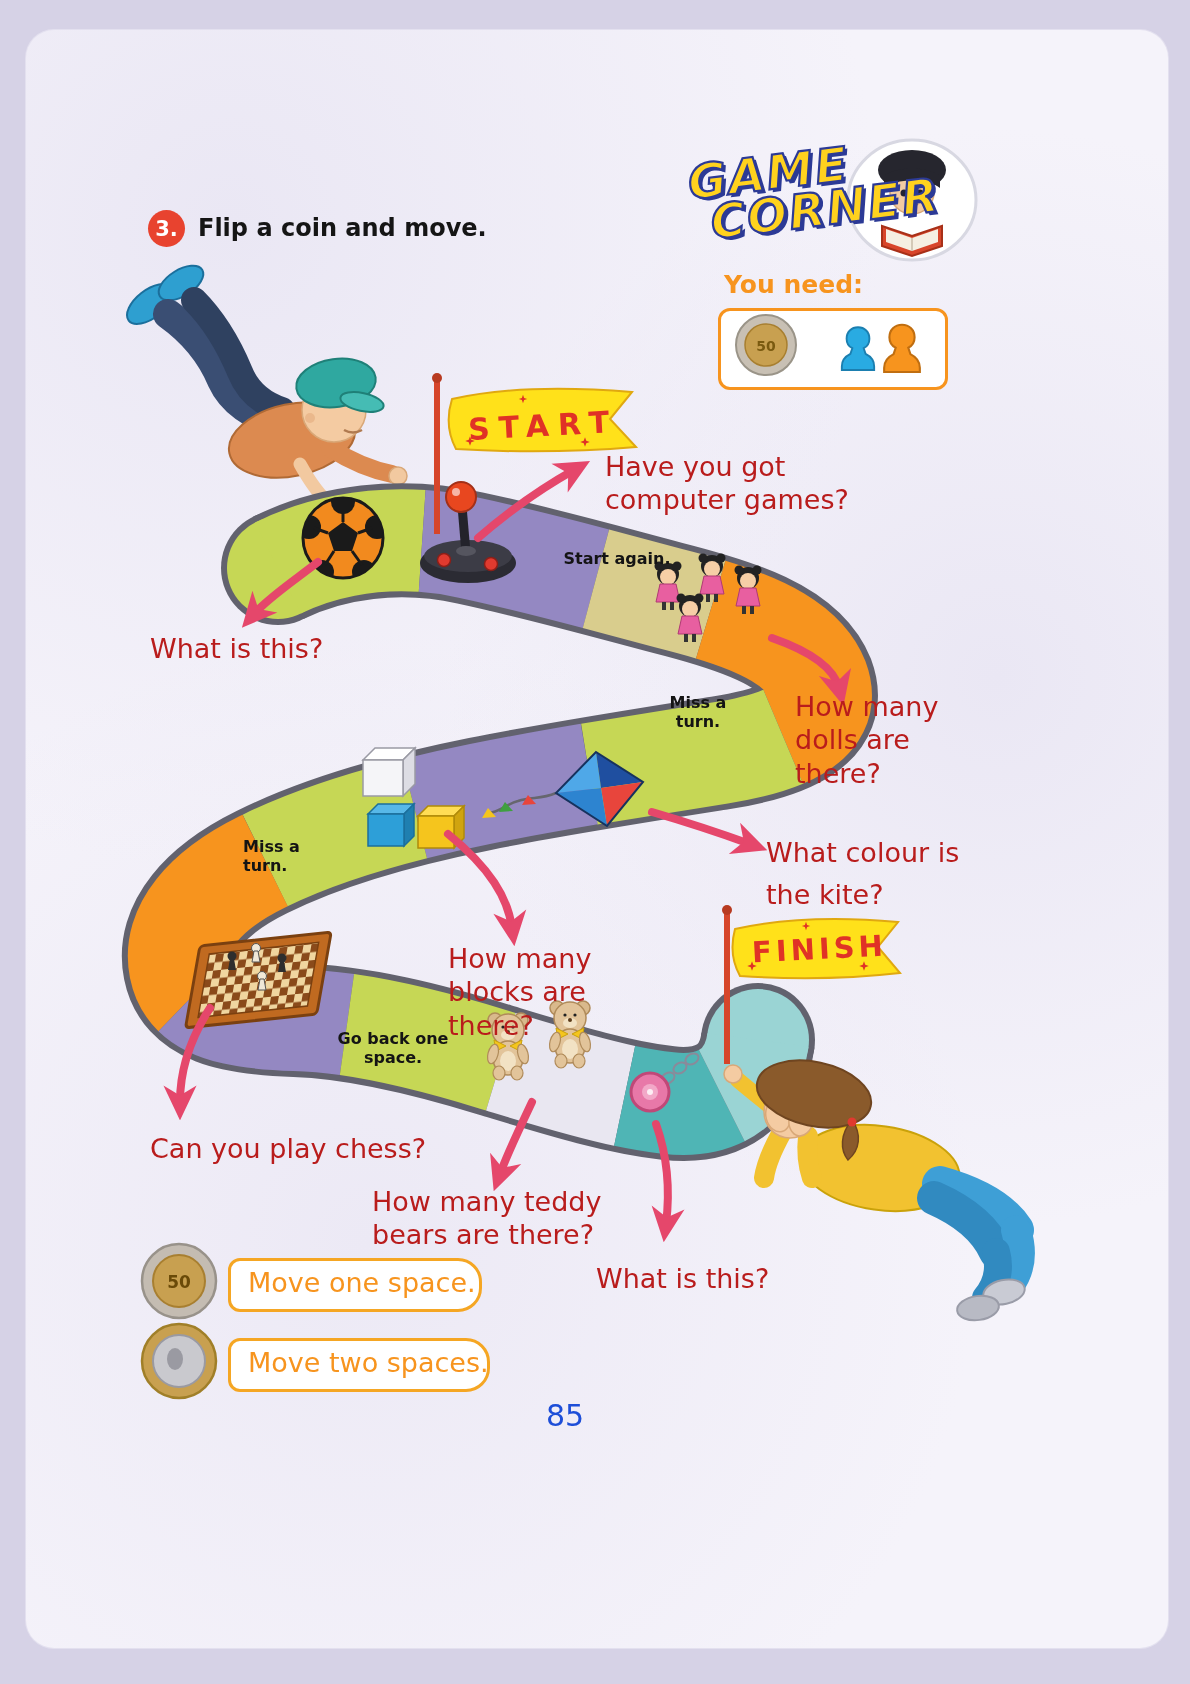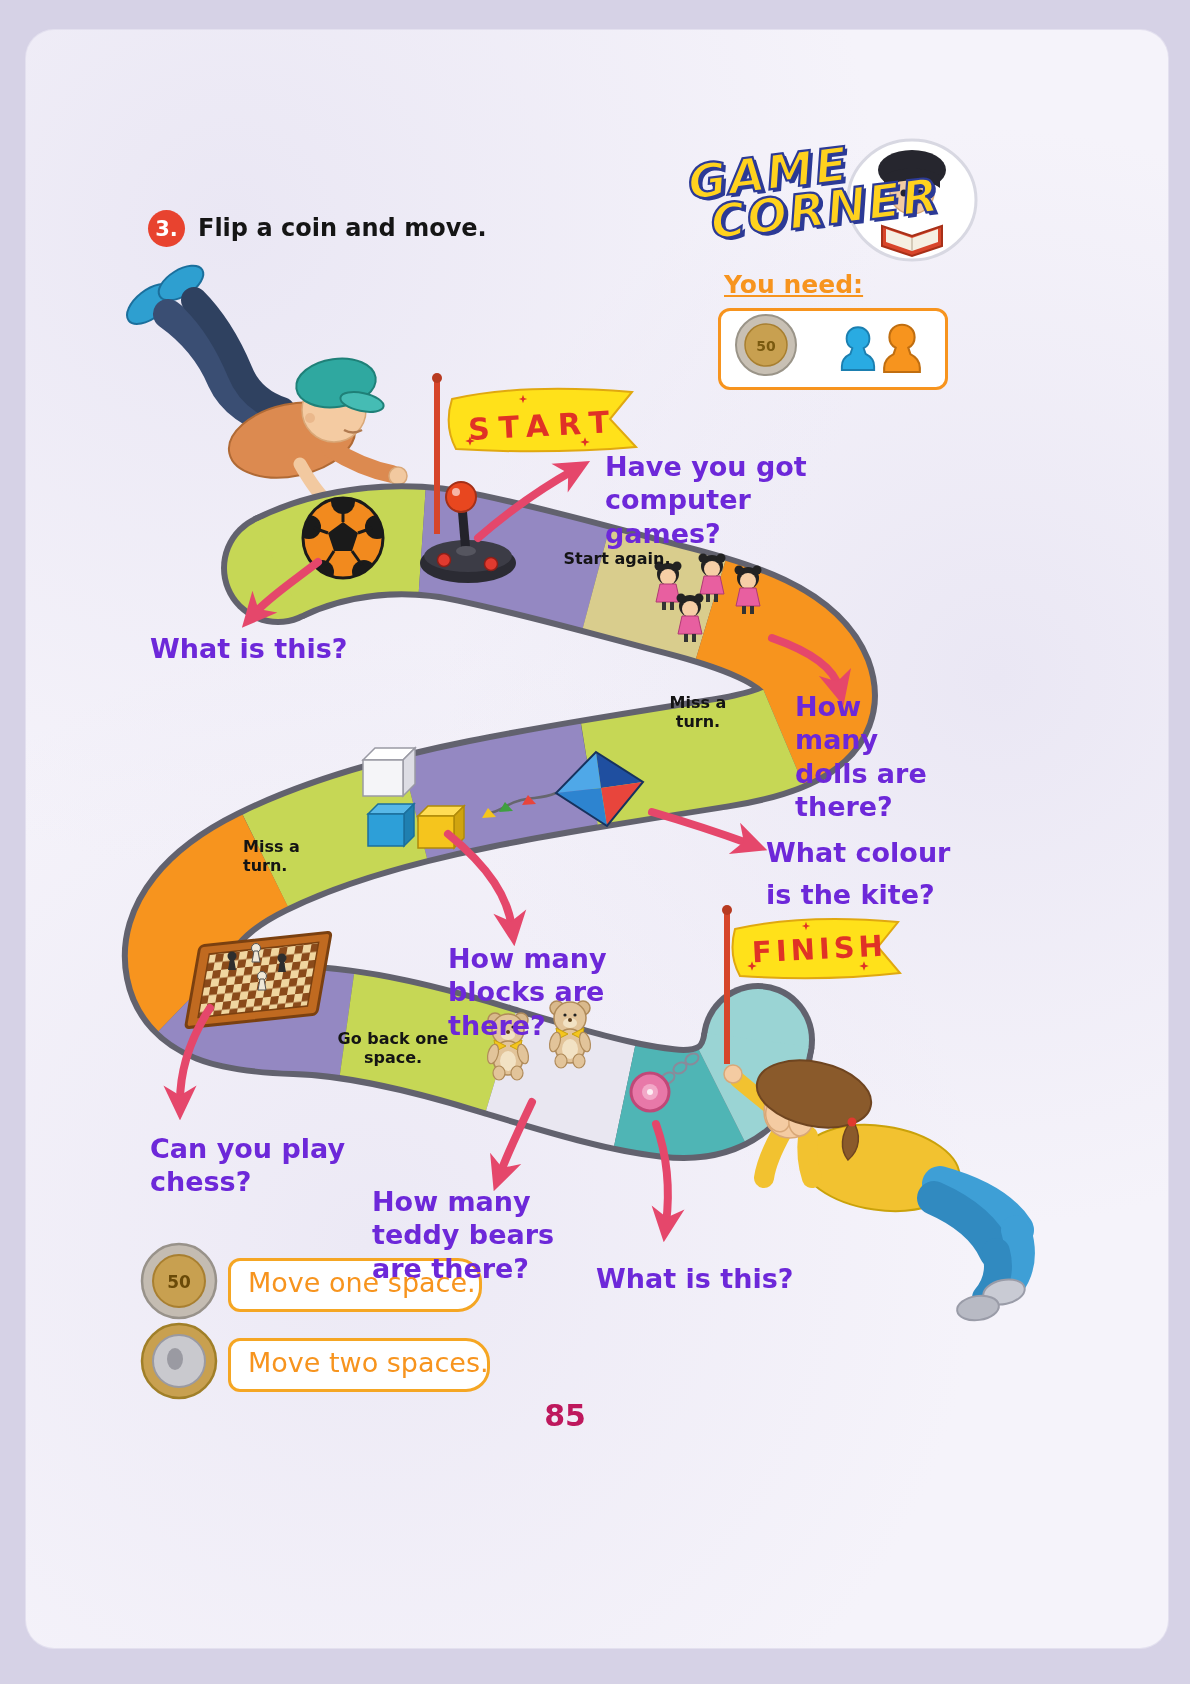--- a/index.html
+++ b/index.html
@@ -6,39 +6,39 @@
   .page{position:relative;width:1190px;height:1684px;background:#d6d2e6;overflow:hidden;}
   .sheet{position:absolute;left:26px;top:30px;right:22px;bottom:36px;border-radius:28px;
     background:
       radial-gradient(circle at 18% 12%, #eae7f4 0, rgba(234,231,244,0) 38%),
       radial-gradient(circle at 85% 40%, #eae7f4 0, rgba(234,231,244,0) 40%),
       radial-gradient(circle at 30% 75%, #ece9f5 0, rgba(236,233,245,0) 42%),
       #f5f3fa;
     box-shadow:0 0 0 1px #e3e0ef;}
   .abs{position:absolute;z-index:3;}
   svg.art{position:absolute;left:0;top:0;z-index:2;}
-  .q{font-weight:bold;color:#6d28d9;font-size:27px;line-height:1.24;}
+  .q{font-weight:normal;color:#b91c1c;font-size:27px;line-height:1.24;}
   .board-label{font-weight:bold;color:#141414;font-size:16px;line-height:1.18;text-align:center;}
   .badge{display:inline-flex;align-items:center;justify-content:center;width:37px;height:37px;
     border-radius:50%;background:#E8432F;color:#fff;font-size:21px;font-weight:bold;}
   .instruction{font-weight:bold;color:#151515;font-size:24px;}
   .logo{transform:rotate(-7deg);font-style:italic;font-weight:bold;color:#FFD21E;
     -webkit-text-stroke:2.2px #2c3a96;text-shadow:3px 3px 0 #2c3a96;letter-spacing:2px;line-height:0.98;}
   .logo .l1{font-size:47px;}
   .logo .l2{font-size:47px;margin-left:18px;margin-top:-4px;}
   .youneed-label{font-weight:bold;color:#F7941E;font-size:25px;}
   .youneed-box{position:absolute;left:718px;top:308px;width:224px;height:76px;background:#fff;
     border:3px solid #F7941E;border-radius:12px;z-index:1;}
   .flag-text{font-weight:bold;color:#E03226;z-index:3;}
   .flag-start{font-size:30px;letter-spacing:9px;transform:rotate(-3deg);}
   .flag-finish{font-size:29px;letter-spacing:4px;transform:rotate(-3deg);}
   .legend-box{position:absolute;background:#fff;border:3px solid #F5A623;border-radius:12px 24px 24px 12px;
     display:flex;align-items:center;justify-content:center;z-index:1;}
   .legend-label{font-weight:normal;color:#F7941E;font-size:27px;z-index:3;}
-  .page-number{font-size:30px;color:#be185d;font-weight:700;text-align:center;}
+  .page-number{font-size:30px;color:#1d4ed8;font-weight:400;text-align:center;}
   .seg{fill:none;stroke-width:102;}
   .arrow{stroke:#E5476B;stroke-width:8;fill:none;stroke-linecap:round;marker-end:url(#ah);}
 </style>
 </head>
 <body>
 
 <div class="page">
   <div class="sheet"></div>
 
   <div class="youneed-box"></div>
@@ -349,21 +349,21 @@
   <div class="abs" style="left:148px;top:210px;">
     <span class="badge">3.</span>
   </div>
   <div class="abs instruction" style="left:198px;top:214px;">Flip a coin and move.</div>
 
   <div class="abs logo" style="left:690px;top:148px;width:200px;">
     <div class="l1">GAME</div>
     <div class="l2">CORNER</div>
   </div>
 
-  <div class="abs youneed-label" style="left:724px;top:270px;text-decoration:underline;">You need:</div>
+  <div class="abs youneed-label" style="left:724px;top:270px;">You need:</div>
 
   <div class="abs flag-text flag-start" style="left:468px;top:408px;">START</div>
   <div class="abs flag-text flag-finish" style="left:752px;top:932px;">FINISH</div>
 
   <div class="abs q" style="left:605px;top:450px;width:245px;">Have you got computer games?</div>
   <div class="abs q" style="left:150px;top:632px;width:230px;">What is this?</div>
   <div class="abs q" style="left:795px;top:690px;width:150px;">How many dolls are there?</div>
   <div class="abs q" style="left:766px;top:832px;width:205px;line-height:1.55;">What colour is the kite?</div>
   <div class="abs q" style="left:448px;top:942px;width:228px;">How many blocks are there?</div>
   <div class="abs q" style="left:150px;top:1132px;width:300px;">Can you play chess?</div>

